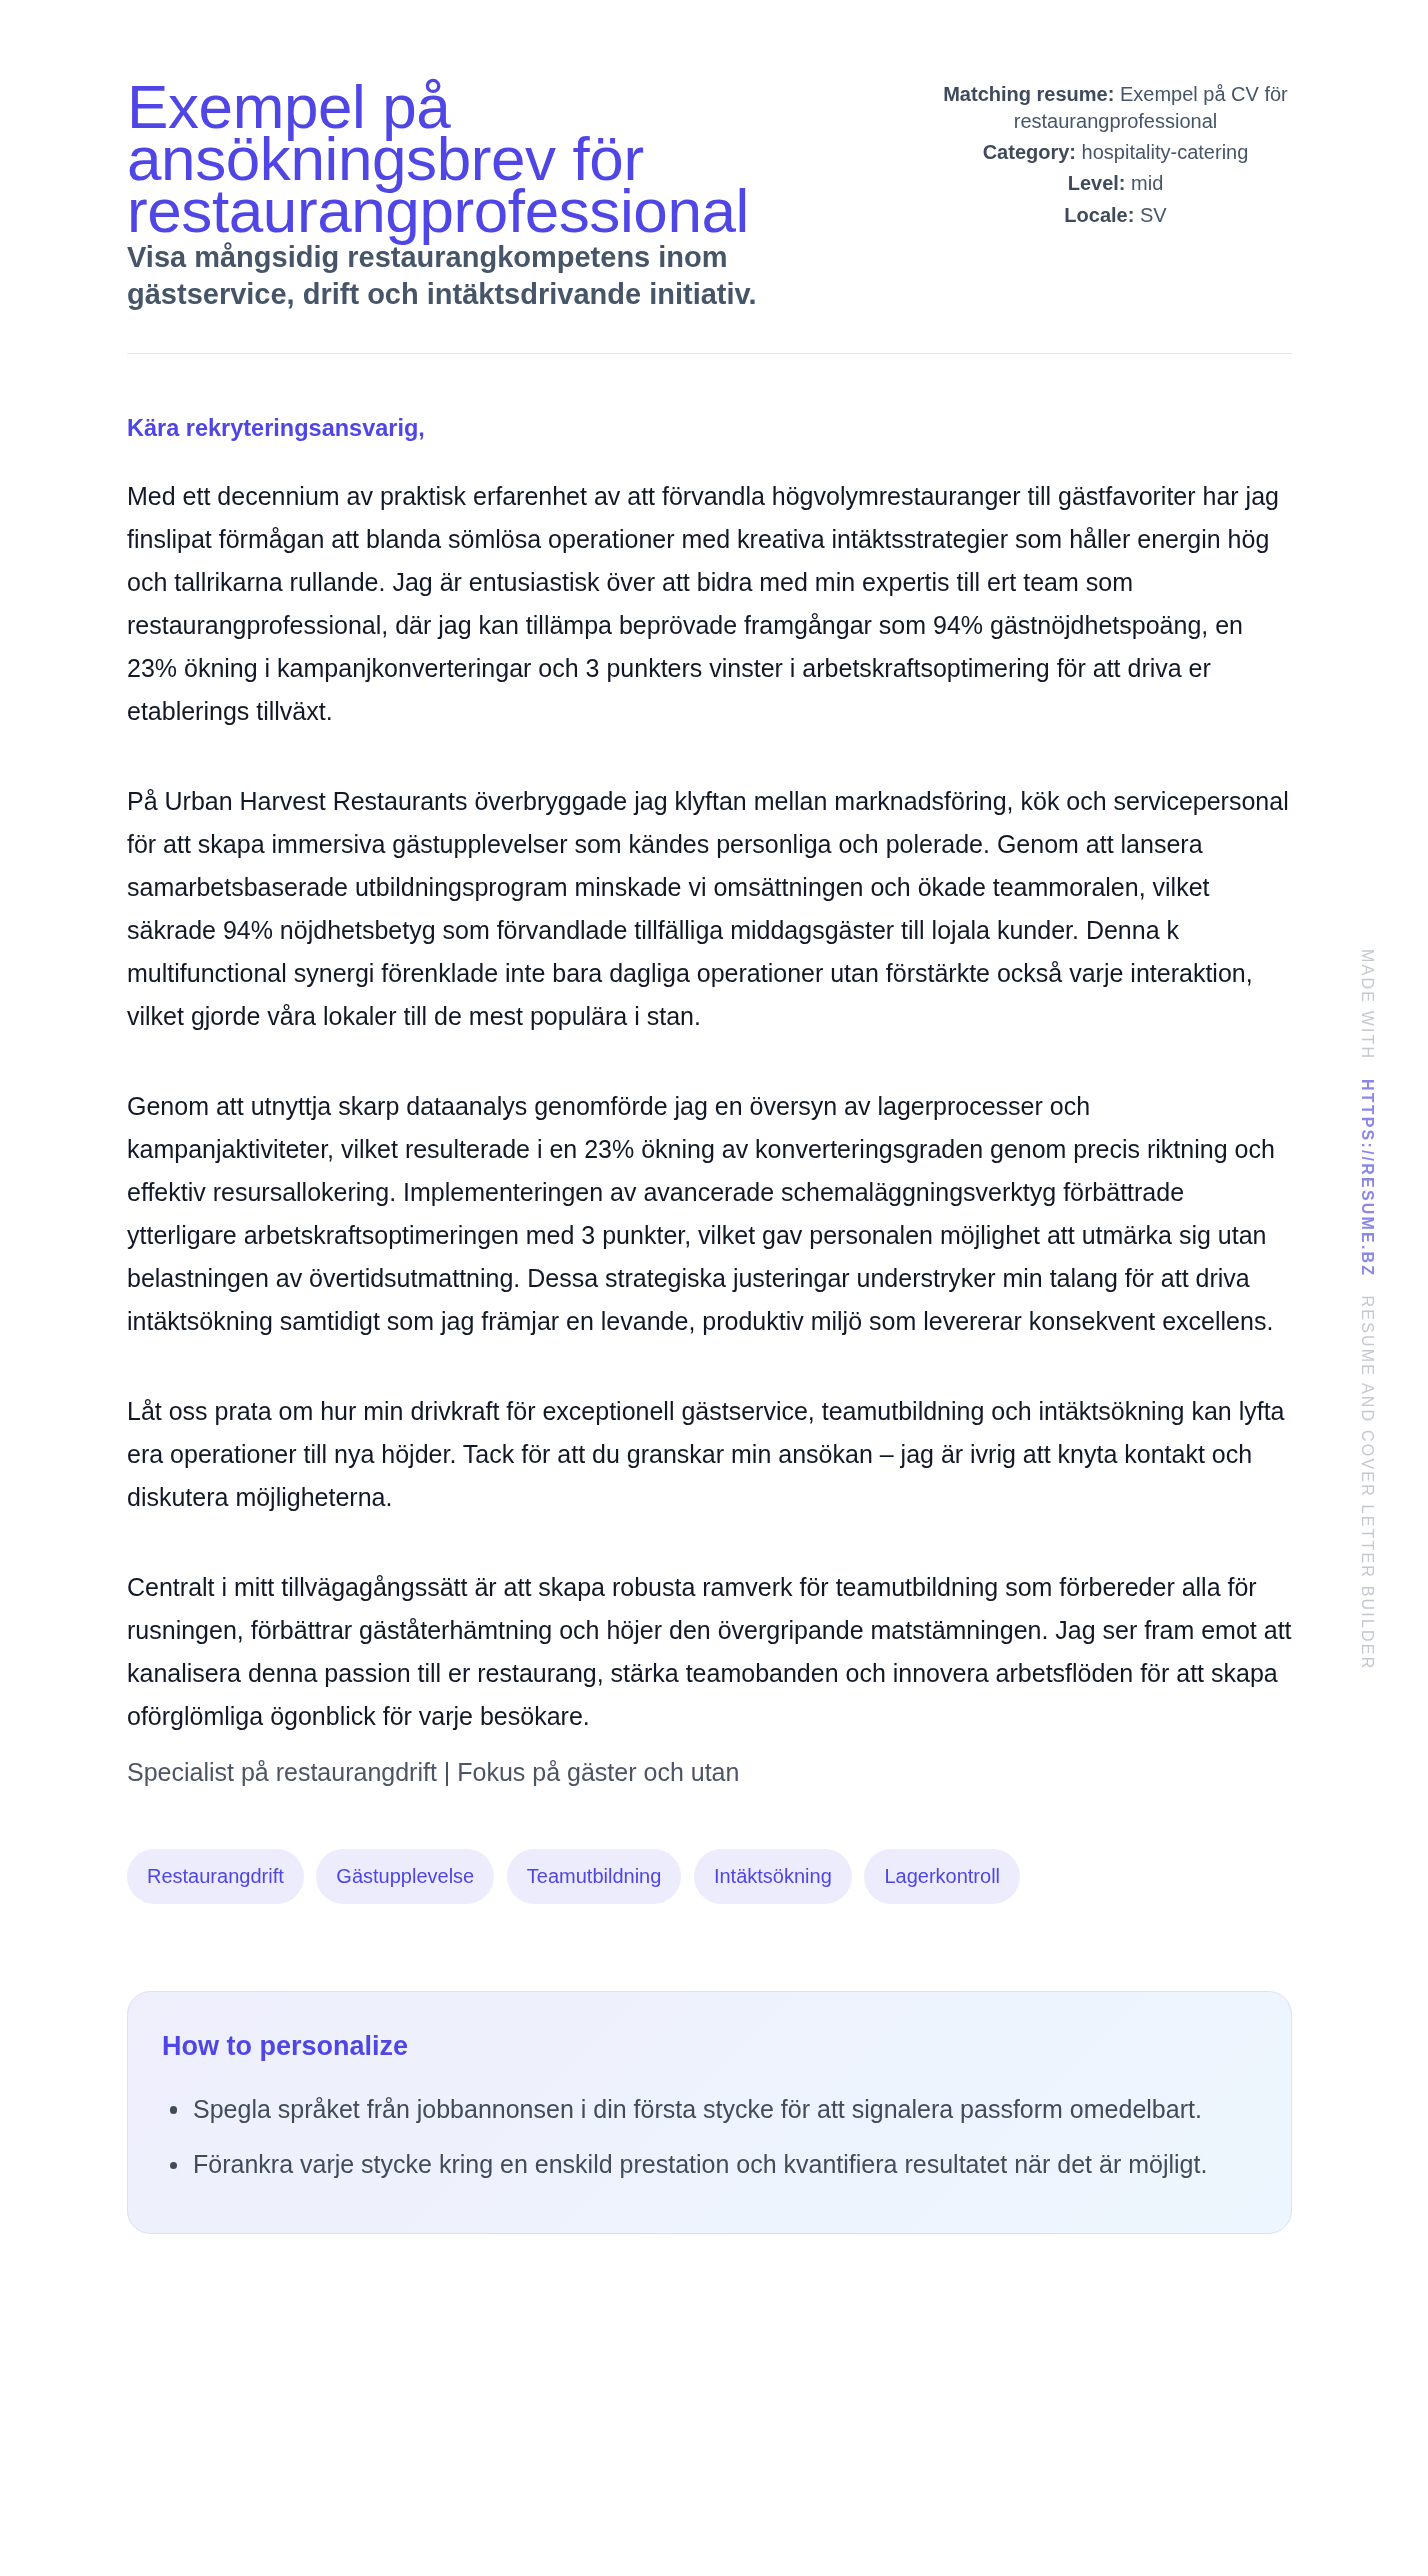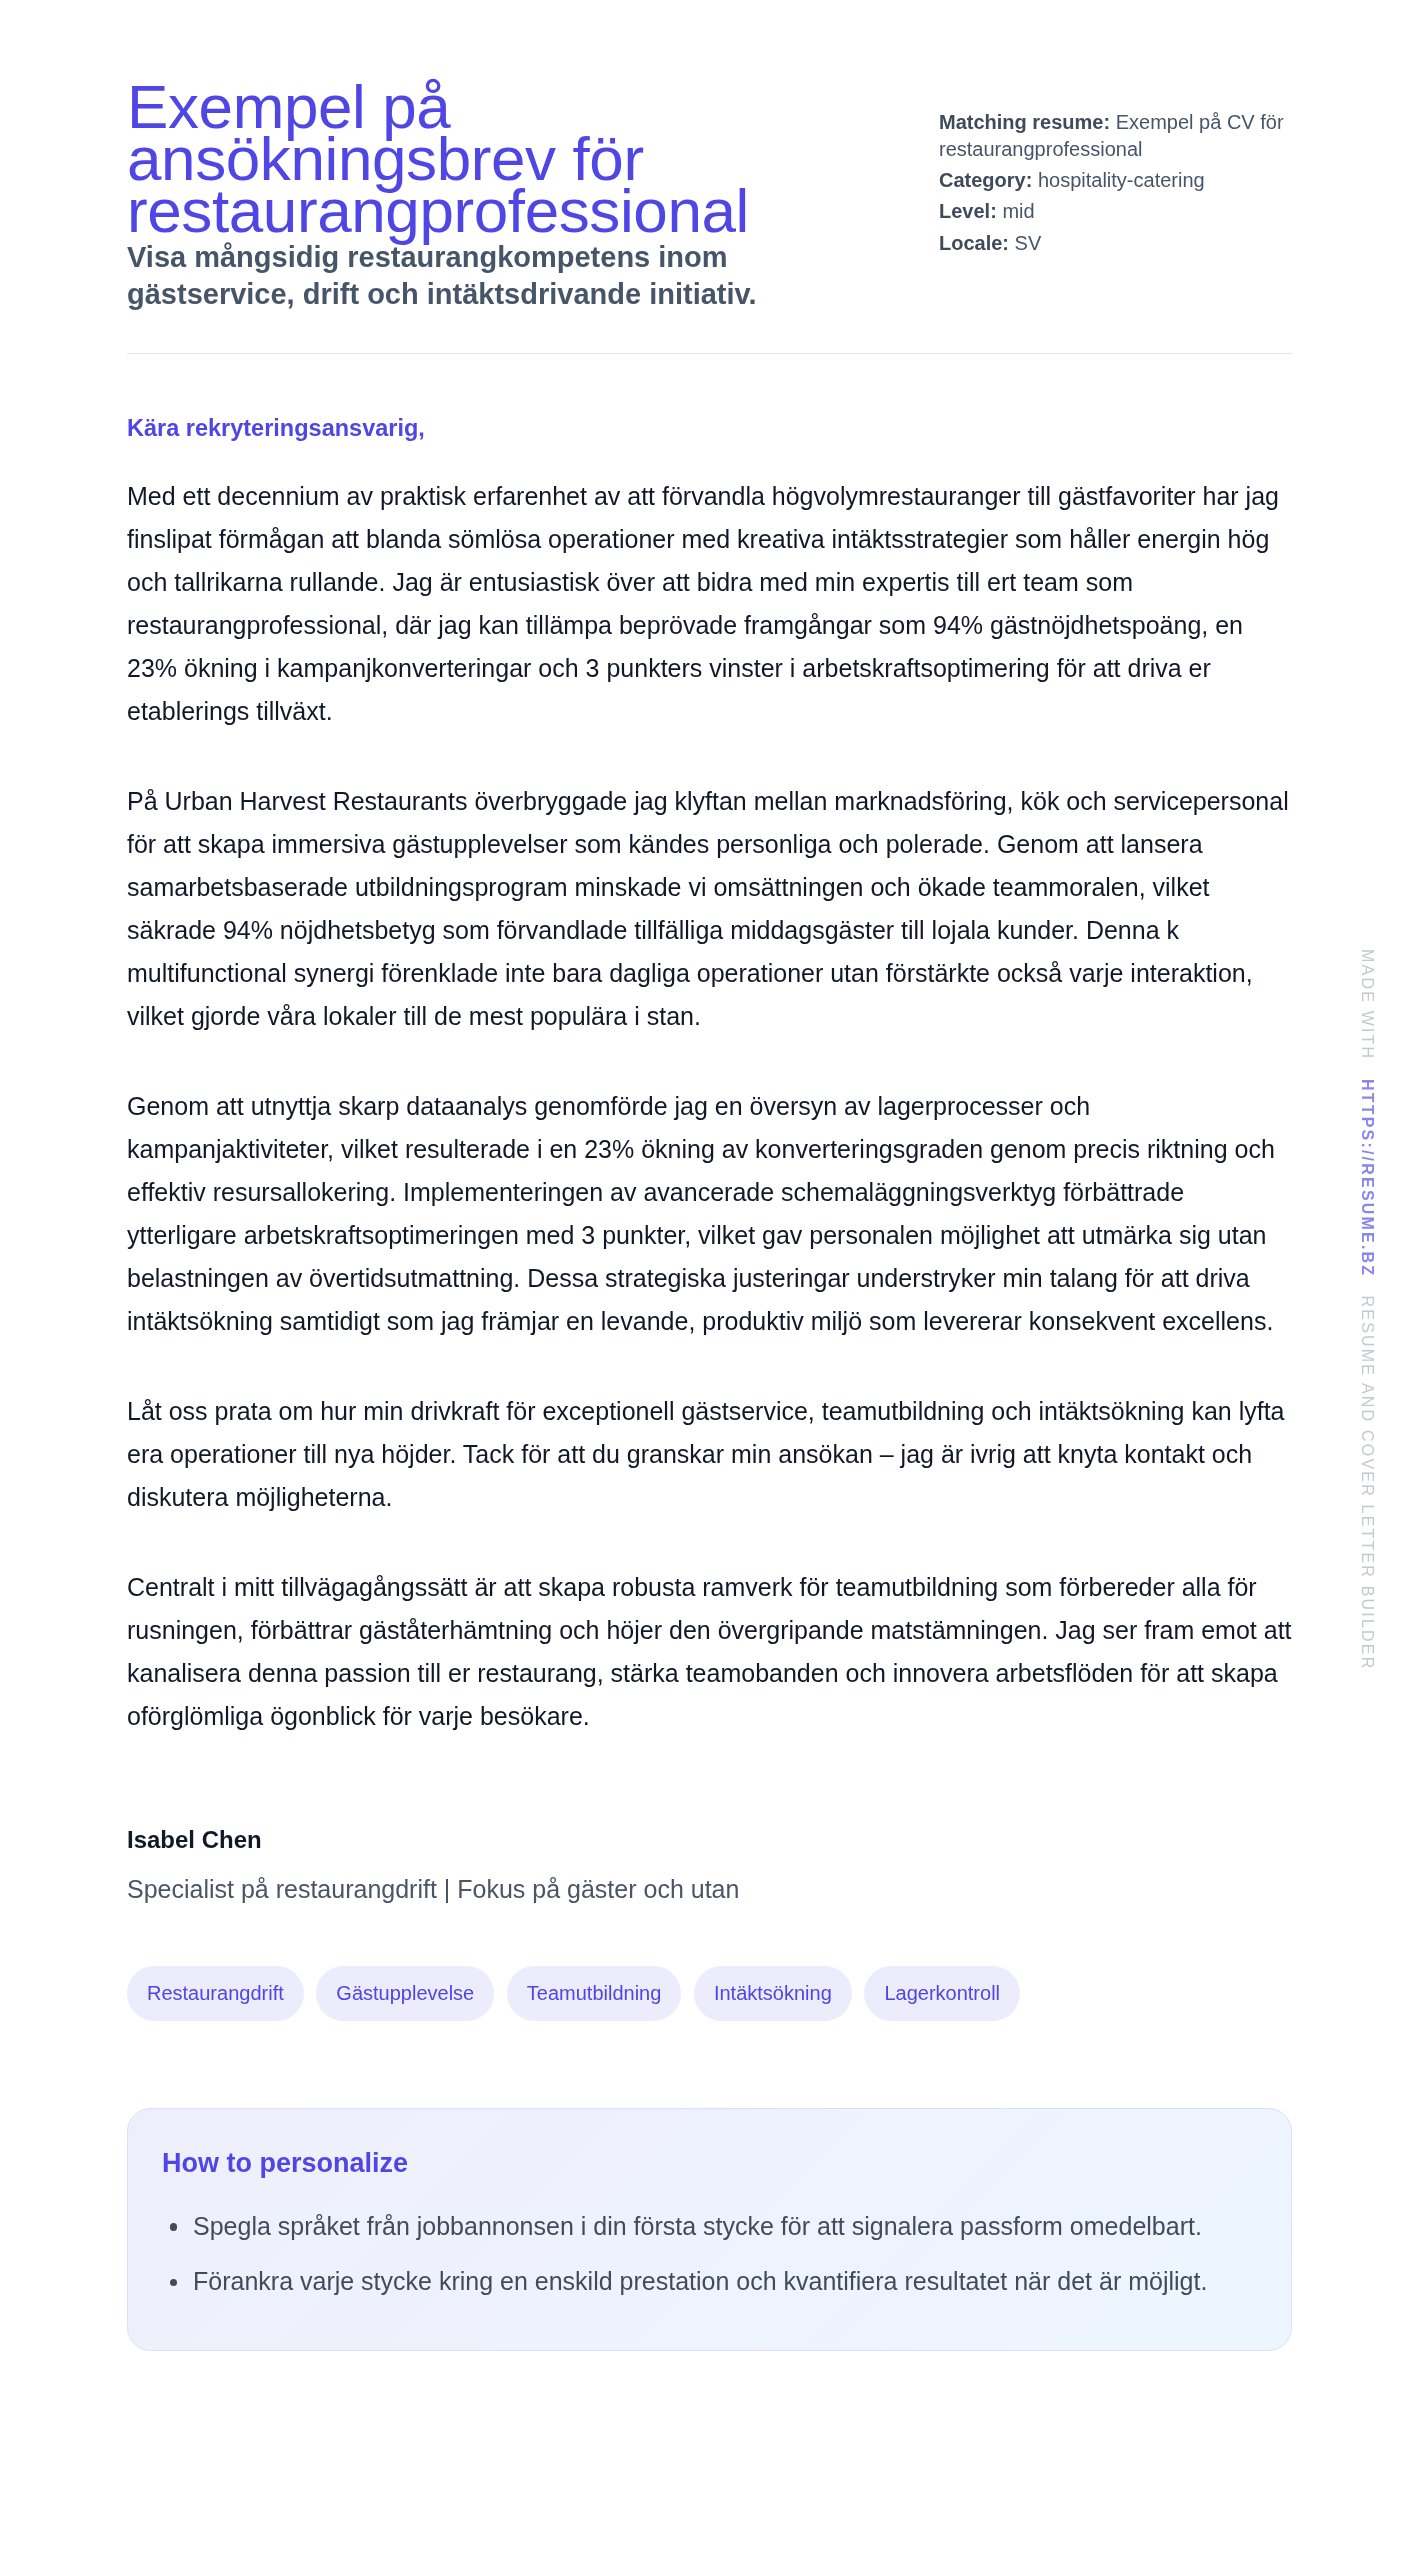--- a/index.html
+++ b/index.html
@@ -35,27 +35,26 @@
     letter-spacing: -0.4px;
   }
   .subtitle {
     font-size: 29px;
     line-height: 37px;
     font-weight: 700;
     color: #475569;
     margin-top: 1.7px;
   }
   .meta {
-    text-align: left;
+    text-align: center;
     font-size: 20px;
     line-height: 27px;
     color: #475569;
     width: 353px;
     padding-top: 0px;
-    margin-top: 28px;
   }
   .meta-row { margin-bottom: 4.2px; }
   .meta-row b { font-weight: 700; color: #3f4a5c; }
 
   
   .salutation {
     margin-top: 59px;
     font-size: 23.5px;
     font-weight: 700;
     color: #4f46e5;
@@ -189,21 +188,20 @@
   </header>
 
   <section>
     <div class="salutation">Kära rekryteringsansvarig,</div>
     <p class="para first">Med ett decennium av praktisk erfarenhet av att förvandla högvolymrestauranger till gästfavoriter har jag finslipat förmågan att blanda sömlösa operationer med kreativa intäktsstrategier som håller energin hög och tallrikarna rullande. Jag är entusiastisk över att bidra med min expertis till ert team som restaurangprofessional, där jag kan tillämpa beprövade framgångar som 94% gästnöjdhetspoäng, en 23% ökning i kampanjkonverteringar och 3 punkters vinster i arbetskraftsoptimering för att driva er etablerings tillväxt.</p>
     <p class="para">På Urban Harvest Restaurants överbryggade jag klyftan mellan marknadsföring, kök och servicepersonal för att skapa immersiva gästupplevelser som kändes personliga och polerade. Genom att lansera samarbetsbaserade utbildningsprogram minskade vi omsättningen och ökade teammoralen, vilket säkrade 94% nöjdhetsbetyg som förvandlade tillfälliga middagsgäster till lojala kunder. Denna k multifunctional synergi förenklade inte bara dagliga operationer utan förstärkte också varje interaktion, vilket gjorde våra lokaler till de mest populära i stan.</p>
     <p class="para">Genom att utnyttja skarp dataanalys genomförde jag en översyn av lagerprocesser och kampanjaktiviteter, vilket resulterade i en 23% ökning av konverteringsgraden genom precis riktning och effektiv resursallokering. Implementeringen av avancerade schemaläggningsverktyg förbättrade ytterligare arbetskraftsoptimeringen med 3 punkter, vilket gav personalen möjlighet att utmärka sig utan belastningen av övertidsutmattning. Dessa strategiska justeringar understryker min talang för att driva intäktsökning samtidigt som jag främjar en levande, produktiv miljö som levererar konsekvent excellens.</p>
     <p class="para">Låt oss prata om hur min drivkraft för exceptionell gästservice, teamutbildning och intäktsökning kan lyfta era operationer till nya höjder. Tack för att du granskar min ansökan – jag är ivrig att knyta kontakt och diskutera möjligheterna.</p>
     <p class="para">Centralt i mitt tillvägagångssätt är att skapa robusta ramverk för teamutbildning som förbereder alla för rusningen, förbättrar gäståterhämtning och höjer den övergripande matstämningen. Jag ser fram emot att kanalisera denna passion till er restaurang, stärka teamobanden och innovera arbetsflöden för att skapa oförglömliga ögonblick för varje besökare.</p>
 
-    <div class="sig-name">Isabel Chen</div>
     <div class="sig-title">Specialist på restaurangdrift | Fokus på gäster och utan</div>
   </section>
 
   <div class="tags">
     <span class="tag">Restaurangdrift</span>
     <span class="tag">Gästupplevelse</span>
     <span class="tag">Teamutbildning</span>
     <span class="tag">Intäktsökning</span>
     <span class="tag">Lagerkontroll</span>
   </div>

